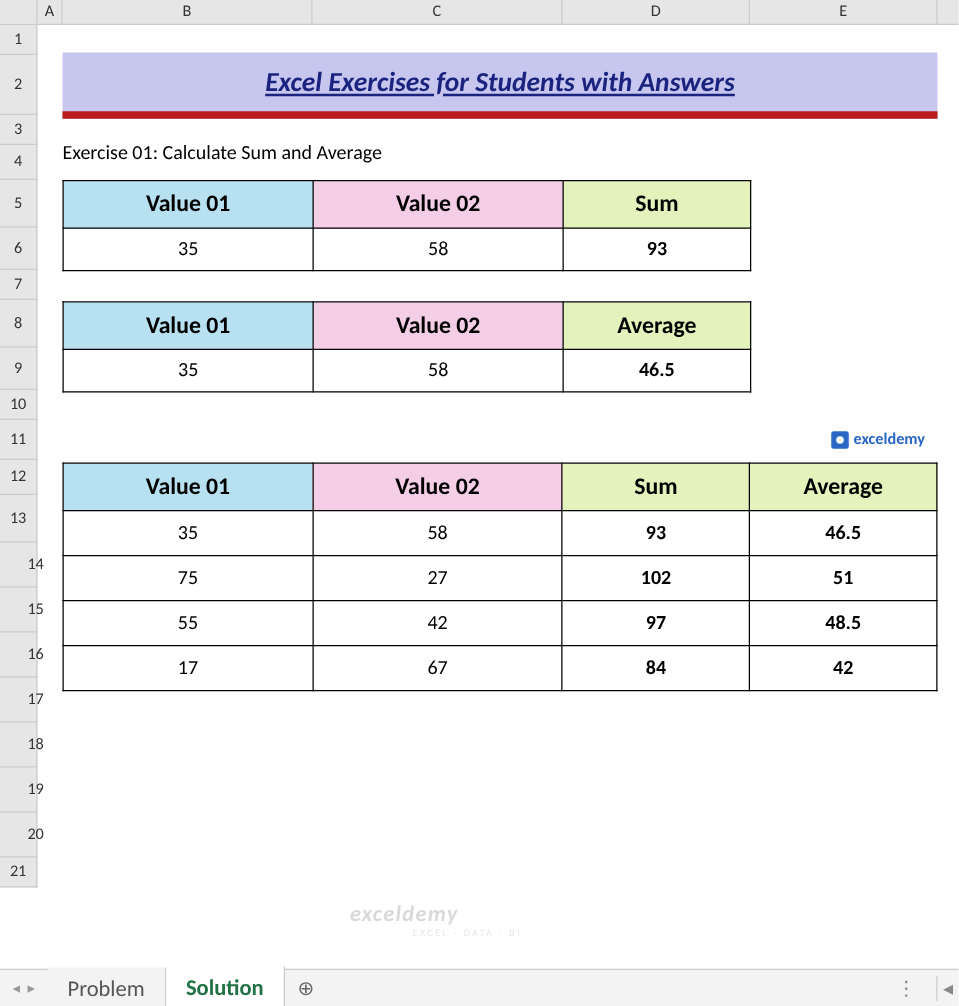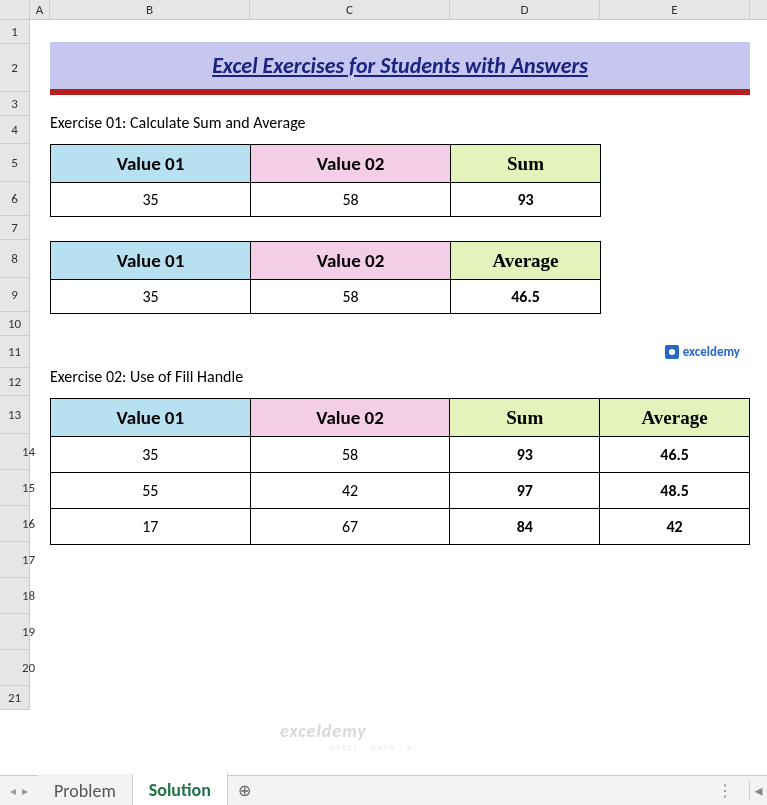--- a/index.html
+++ b/index.html
@@ -109,21 +109,21 @@
   text-align: center;
   vertical-align: middle;
 }
 .hdr-row th {
   height: 38px;
   font-size: 19px;
   font-weight: bold;
 }
 .hdr-blue { background: #b7e1f0; width: 200px; }
 .hdr-pink { background: #f4cee6; width: 200px; }
-.hdr-green { background: #e4f2bc; width: 150px; font-family: Liberation Serif, serif; }
+.hdr-green { background: #e4f2bc; width: 150px; }
 .val-row td { height: 34px; font-size: 16px; }
 .val-bold { font-weight: bold; }
 .spacer-r7 { height: 24px; }
 .spacer-r10 { height: 24px; }
 .logo-row {
   height: 32px;
   position: relative;
 }
 .logo {
   position: absolute;
@@ -301,36 +301,41 @@
       </table>
     <div class="spacer-r10"></div>
 
     <div class="logo-row">
       <div class="logo">
         <span class="logo-icon"></span>
         <span>exceldemy</span>
       </div>
     </div>
 
-    <div class="ex-label">Exercise 02: Use of Fill Handle</div>
     <table class="tbl">
       <tbody>
           <tr class="hdr-row">
         <th class="hdr-blue">Value 01</th>
         <th class="hdr-pink">Value 02</th>
         <th class="hdr-green">Sum</th>
         <th class="hdr-green">Average</th>
       </tr>
       </tbody>
         <tbody id="ex02-body">
           <tr class="val-row-sm">
             <td class="w200">35</td>
             <td class="w200">58</td>
             <td class="w150 val-bold">93</td>
             <td class="w150 val-bold">46.5</td>
+          </tr>
+          <tr class="val-row-sm">
+            <td class="w200">75</td>
+            <td class="w200">27</td>
+            <td class="w150 val-bold">102</td>
+            <td class="w150 val-bold">51</td>
           </tr>
           <tr class="val-row-sm">
             <td class="w200">55</td>
             <td class="w200">42</td>
             <td class="w150 val-bold">97</td>
             <td class="w150 val-bold">48.5</td>
           </tr>
           <tr class="val-row-sm">
             <td class="w200">17</td>
             <td class="w200">67</td>

